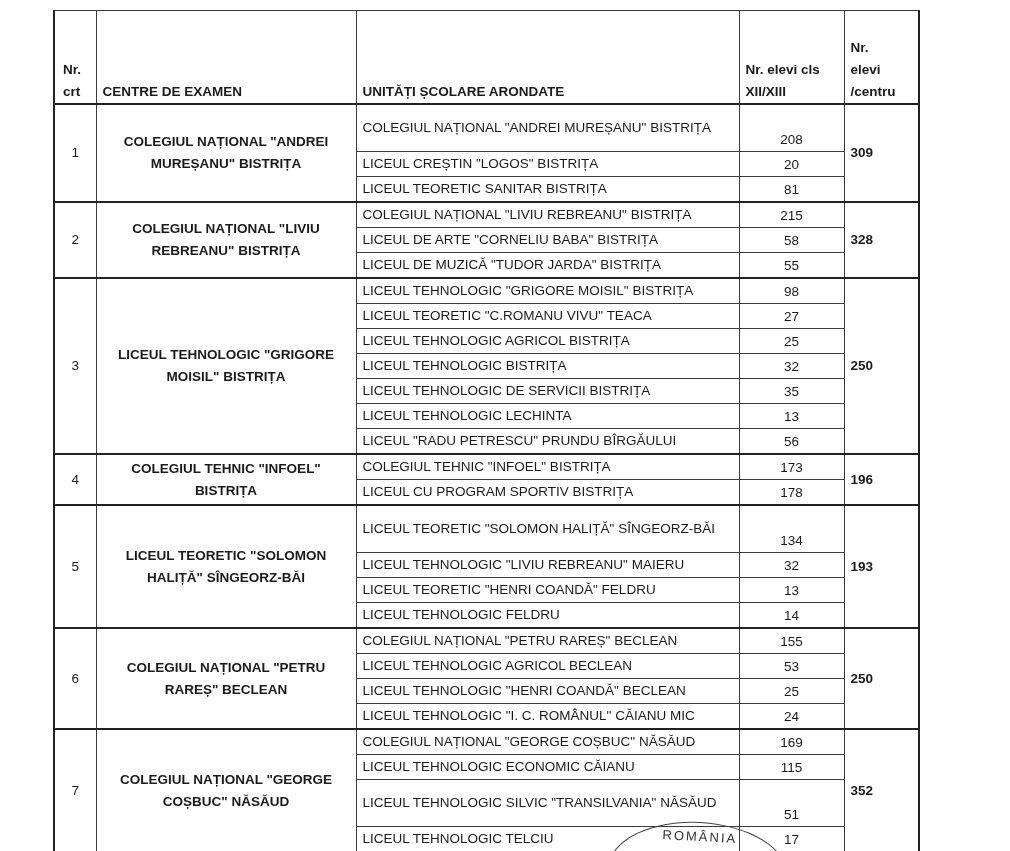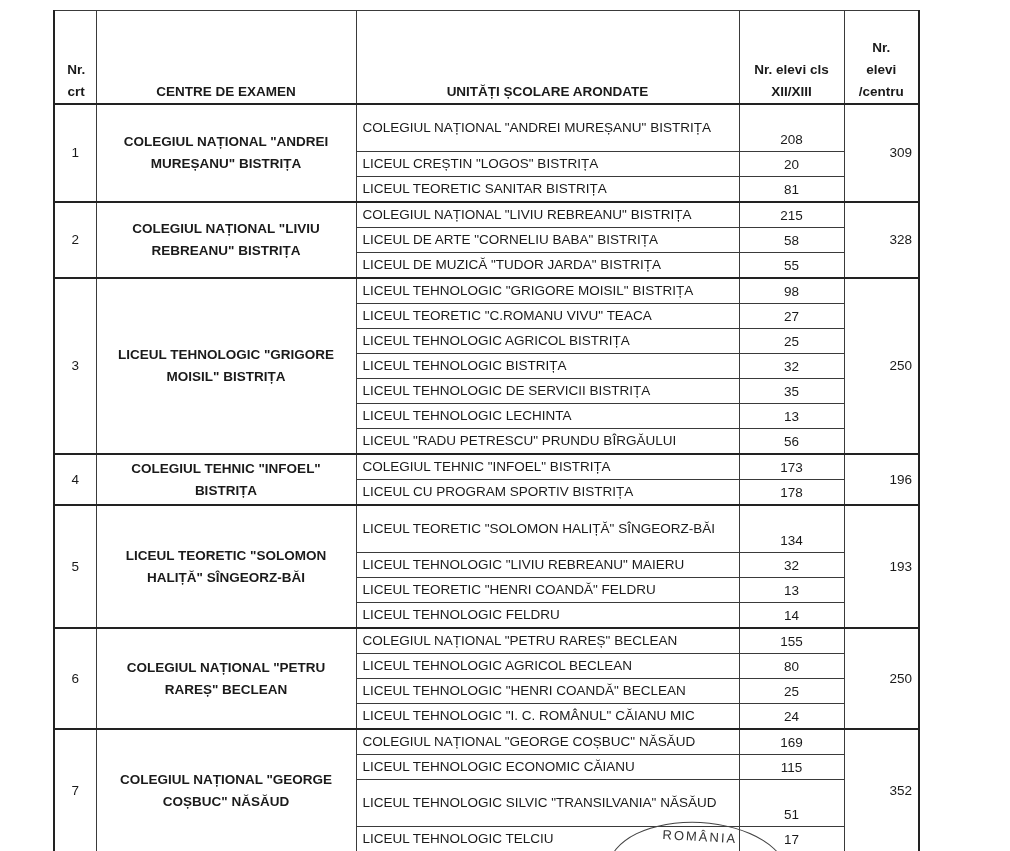--- a/index.html
+++ b/index.html
@@ -3,28 +3,28 @@
 <meta charset="utf-8">
 <style>
   html, body { margin: 0; padding: 0; background: #ffffff; }
   body { width: 1010px; height: 851px; position: relative; overflow: hidden;
          font-family: "Liberation Sans", "DejaVu Sans", sans-serif; color: #1a1a1a; }
   table.exam { position: absolute; left: 53px; top: 10px; border-collapse: collapse;
                table-layout: fixed; width: 865px; font-size: 13.5px; }
   table.exam td, table.exam th { border: 1px solid #3a3a3a; padding: 0 6px; line-height: 22px; }
   col.c-nr { width: 42px; } col.c-center { width: 260px; } col.c-unit { width: 383px; }
   col.c-count { width: 105px; } col.c-total { width: 75px; }
-  thead th { height: 92px; vertical-align: bottom; text-align: center; font-weight: bold;
+  thead th { height: 92px; vertical-align: bottom; text-align: left; font-weight: bold;
              padding-bottom: 2px; border-bottom: 2px solid #222; }
   thead th.h-nr { padding-left: 8px; }
   td.nr { text-align: center; vertical-align: middle; }
   td.center { text-align: center; vertical-align: middle; font-weight: bold; padding: 0 14px; line-height: 22px; }
   td.unit { text-align: left; vertical-align: middle; }
   td.count { text-align: center; vertical-align: bottom; padding-right: 14px; }
-  td.total { text-align: right; vertical-align: middle; font-weight: normal; }
+  td.total { text-align: left; vertical-align: middle; font-weight: bold; }
   tr.r1 td { height: 24px; } tr.r2 td.unit, tr.r2 td.count { height: 46px; }
   tr.gstart td { border-top: 2px solid #222; }
   table.exam td.nr, table.exam th.h-nr { border-left: 2px solid #222; }
   table.exam td.total, table.exam th.h-total { border-right: 2px solid #222; }
   tbody tr.last td { border-bottom: 4px solid #4c1d95; }
   .stamp { position: absolute; left: 608px; top: 822px; width: 180px; height: 100px;
            border: 1.5px solid #444; border-radius: 50%; color: #333; font-size: 13px; letter-spacing: 2px;
            text-align: center; padding-top: 6px; box-sizing: border-box; transform: rotate(3deg); }
 </style>
 </head>
@@ -141,21 +141,21 @@
       </tr>
       <tr class="r1 gstart">
         <td class="nr" rowspan="4">6</td>
         <td class="center" rowspan="4">COLEGIUL NAȚIONAL "PETRU RAREȘ" BECLEAN</td>
         <td class="unit">COLEGIUL NAȚIONAL "PETRU RAREȘ" BECLEAN</td>
         <td class="count">155</td>
         <td class="total" rowspan="4">250</td>
       </tr>
       <tr class="r1">
         <td class="unit">LICEUL TEHNOLOGIC AGRICOL BECLEAN</td>
-        <td class="count">80</td>
+        <td class="count">53</td>
       </tr>
       <tr class="r1">
         <td class="unit">LICEUL TEHNOLOGIC "HENRI COANDĂ" BECLEAN</td>
         <td class="count">25</td>
       </tr>
       <tr class="r1">
         <td class="unit">LICEUL TEHNOLOGIC "I. C. ROMÂNUL" CĂIANU MIC</td>
         <td class="count">24</td>
       </tr>
       <tr class="r1 gstart">

